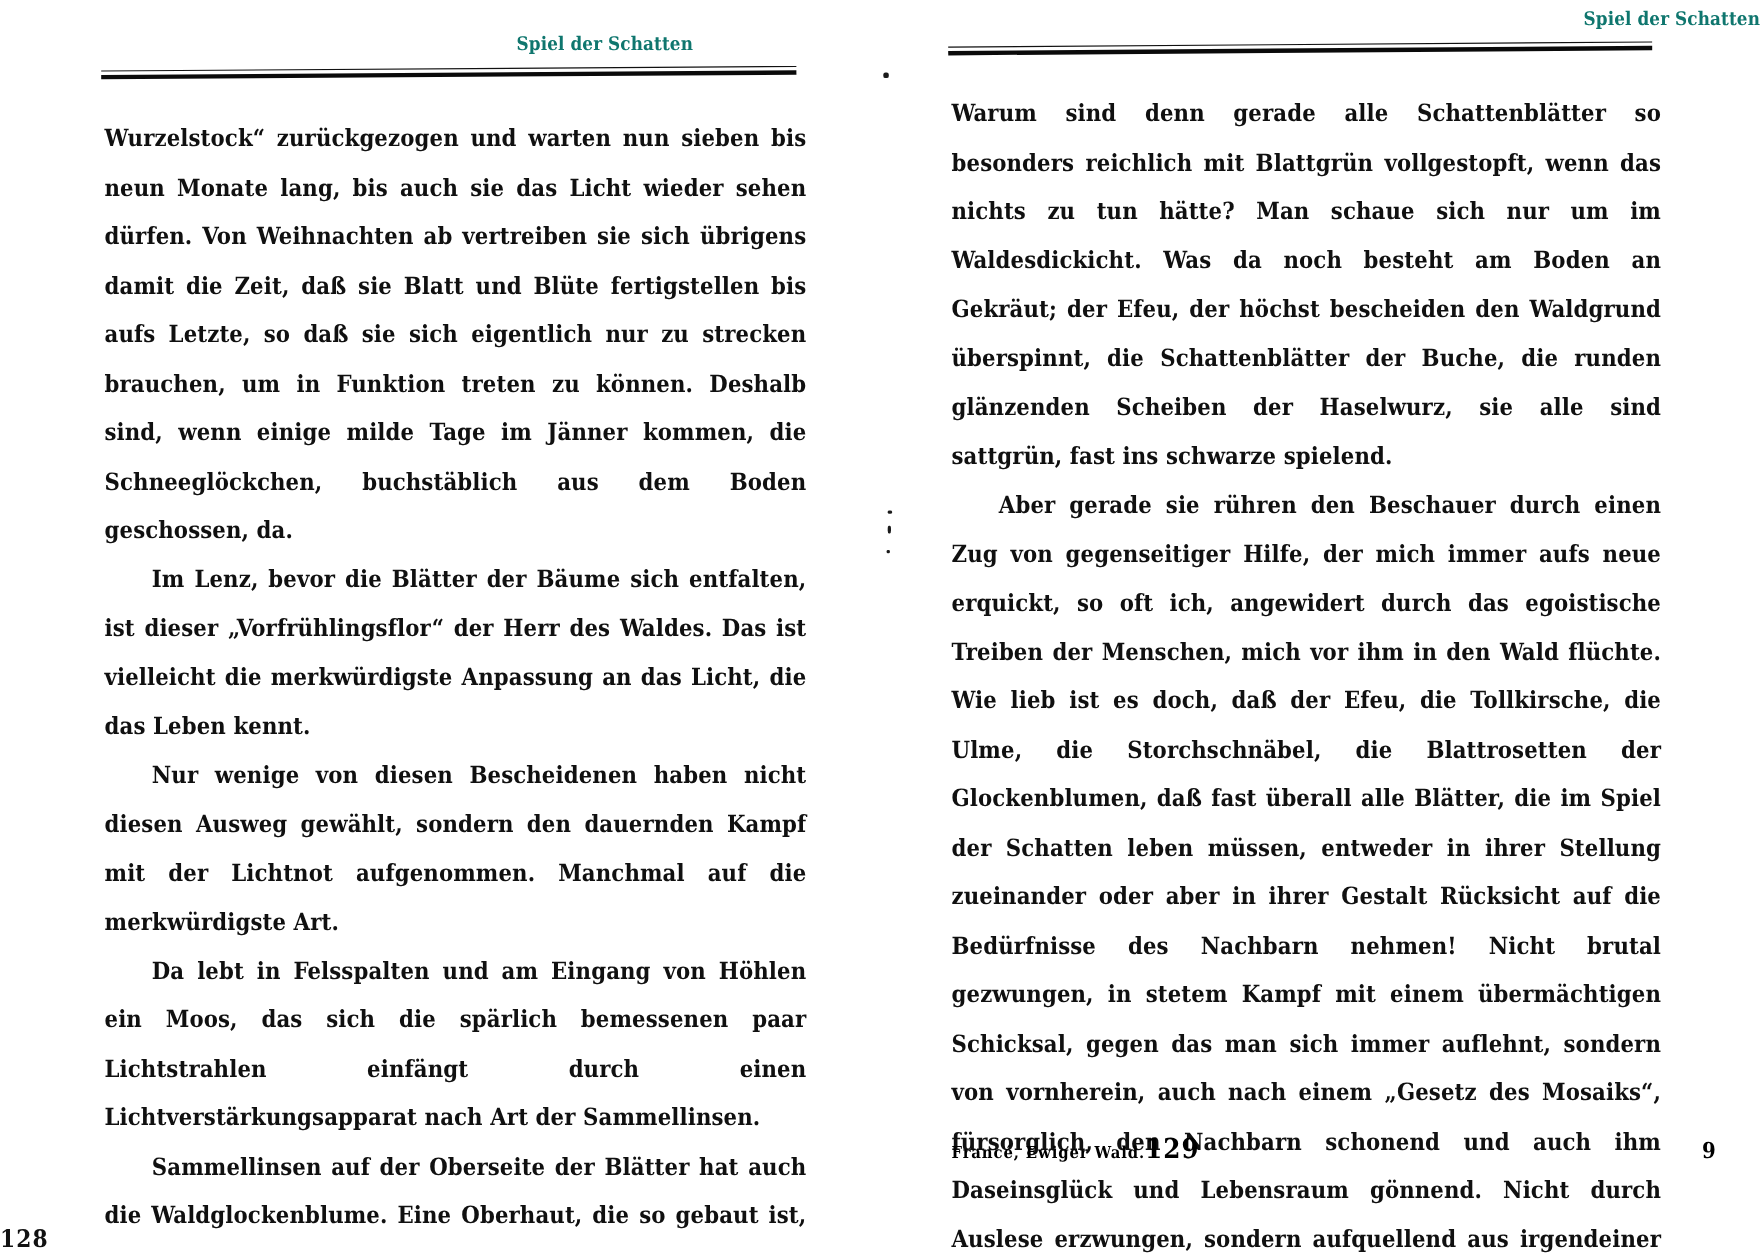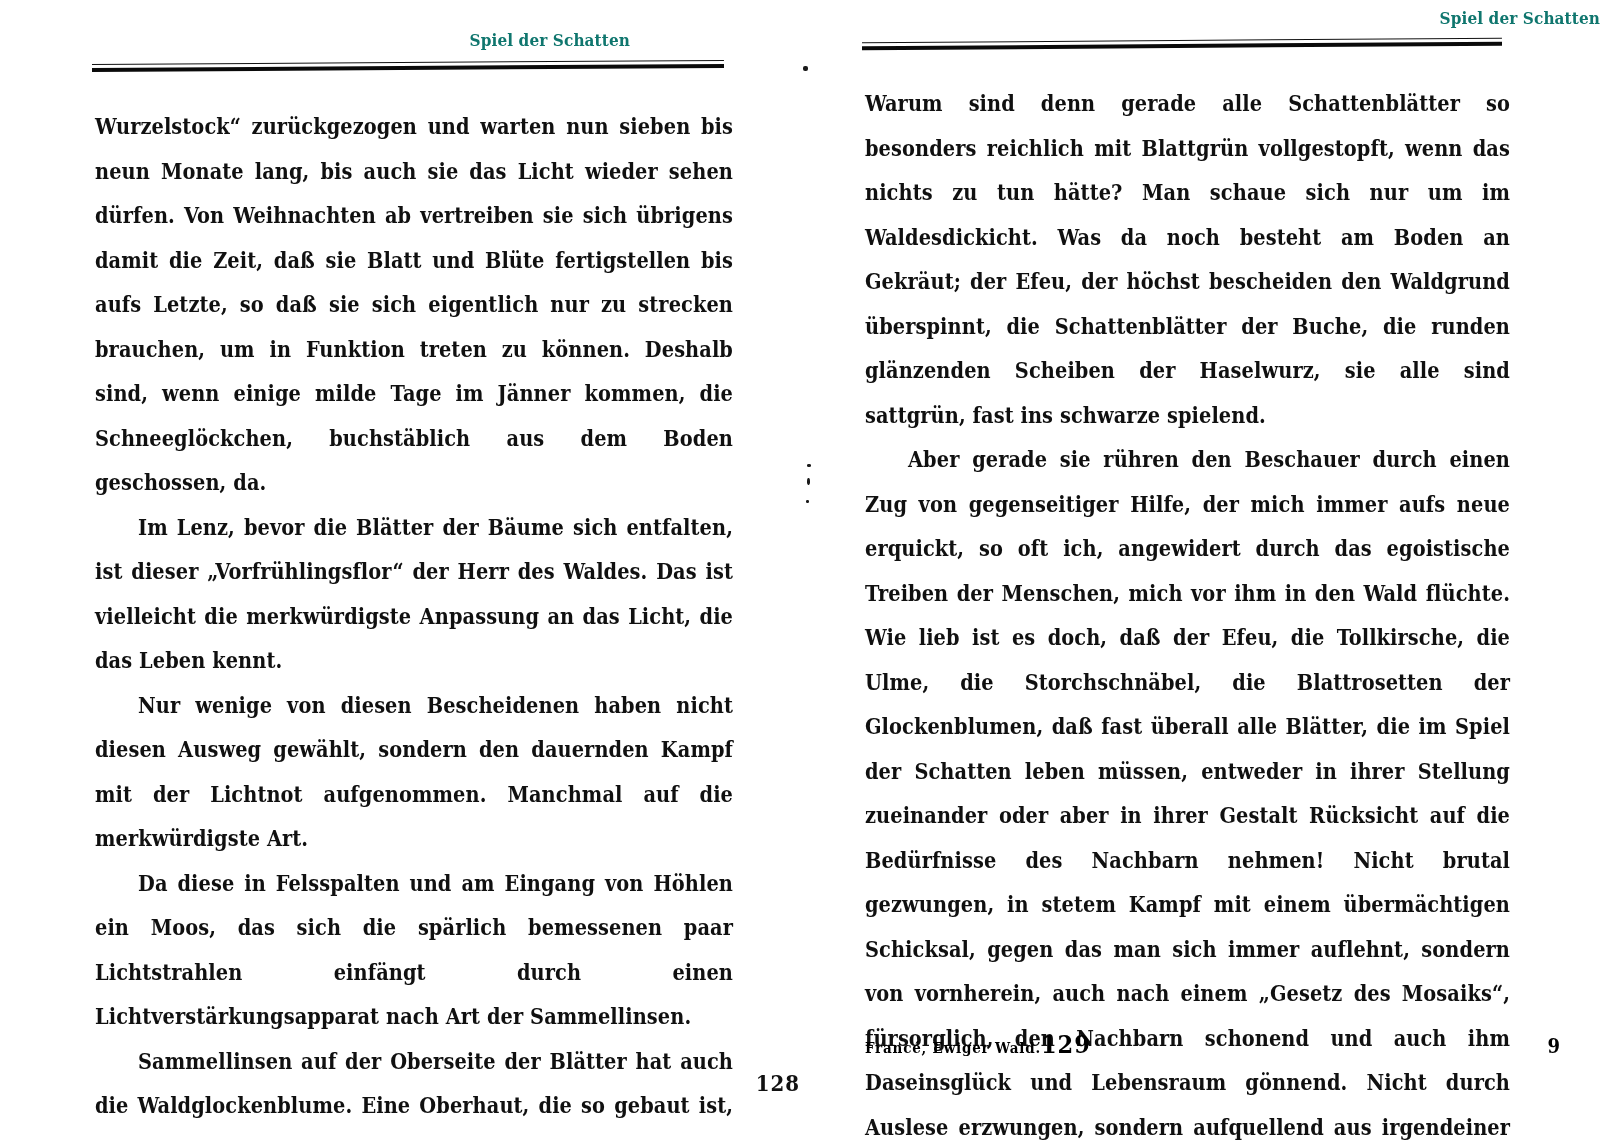--- a/index.html
+++ b/index.html
@@ -109,26 +109,27 @@
     font-weight: 700;
     font-stretch: condensed;
     letter-spacing: 0.1px;
     -webkit-font-smoothing: none;
   }
 
   
   .folio-center {
     position: absolute;
     width: 100%;
-    text-align: right;
+    text-align: left;
     font-family: "DejaVu Serif", "Liberation Serif", serif;
     font-weight: 700;
     font-size: 22px;
     letter-spacing: 1px;
     color: #111;
+    margin-top: 44px;
   }
   .page-left .folio-center { top: 1070px; padding-right: 100px; }
 
   .footline {
     position: absolute;
     left: 65px;
     right: 40px;
     top: 1030px;
     display: flex;
     align-items: baseline;
@@ -176,21 +177,21 @@
 
       <div class="rule-block">
         <div class="rule-thin"></div>
         <div class="rule-thick"></div>
       </div>
 
       <div class="column">
         <p class="para cont frak">Wurzelstock“ zurückgezogen und warten nun sieben bis neun Monate lang, bis auch sie das Licht wieder sehen dürfen. Von Weihnachten ab vertreiben sie sich übrigens damit die Zeit, daß sie Blatt und Blüte fertigstellen bis aufs Letzte, so daß sie sich eigentlich nur zu strecken brauchen, um in Funktion treten zu können. Deshalb sind, wenn einige milde Tage im Jänner kommen, die Schneeglöckchen, buchstäblich aus dem Boden geschossen, da.</p>
         <p class="para frak">Im Lenz, bevor die Blätter der Bäume sich entfalten, ist dieser „Vorfrühlingsflor“ der Herr des Waldes. Das ist vielleicht die merkwürdigste Anpassung an das Licht, die das Leben kennt.</p>
         <p class="para frak">Nur wenige von diesen Bescheidenen haben nicht diesen Ausweg gewählt, sondern den dauernden Kampf mit der Lichtnot aufgenommen. Manchmal auf die merkwürdigste Art.</p>
-        <p class="para frak">Da diese in Felsspalten und am Eingang von Höhlen ein Moos, das sich die spärlich bemessenen paar Lichtstrahlen einfängt durch einen Lichtverstärkungsapparat nach Art der Sammellinsen.</p>
+        <p class="para frak">Da lebt in Felsspalten und am Eingang von Höhlen ein Moos, das sich die spärlich bemessenen paar Lichtstrahlen einfängt durch einen Lichtverstärkungsapparat nach Art der Sammellinsen.</p>
         <p class="para frak">Sammellinsen auf der Oberseite der Blätter hat auch die Waldglockenblume. Eine Oberhaut, die so gebaut ist, daß das Licht wie durch Brennlinsen dadurch zusammengefaßt wird, besitzen fast alle „Schattenblätter“ der Waldpflanzen. Man hat sie als pflanzliche Lichtsinnesorgane gedeutet, weil auch die Tiere Linsen mit gleicher Funktion erzeugen und weil die Blätter sich benehmen, als würden sie Licht empfinden. Man kann</p>
       </div>
 
       <div class="folio-center frak">128</div>
     </div>
 
     <div class="book-page page-right">
 
       <div class="running-head-wrap">
         <div class="running-head frak">Spiel der Schatten</div>

